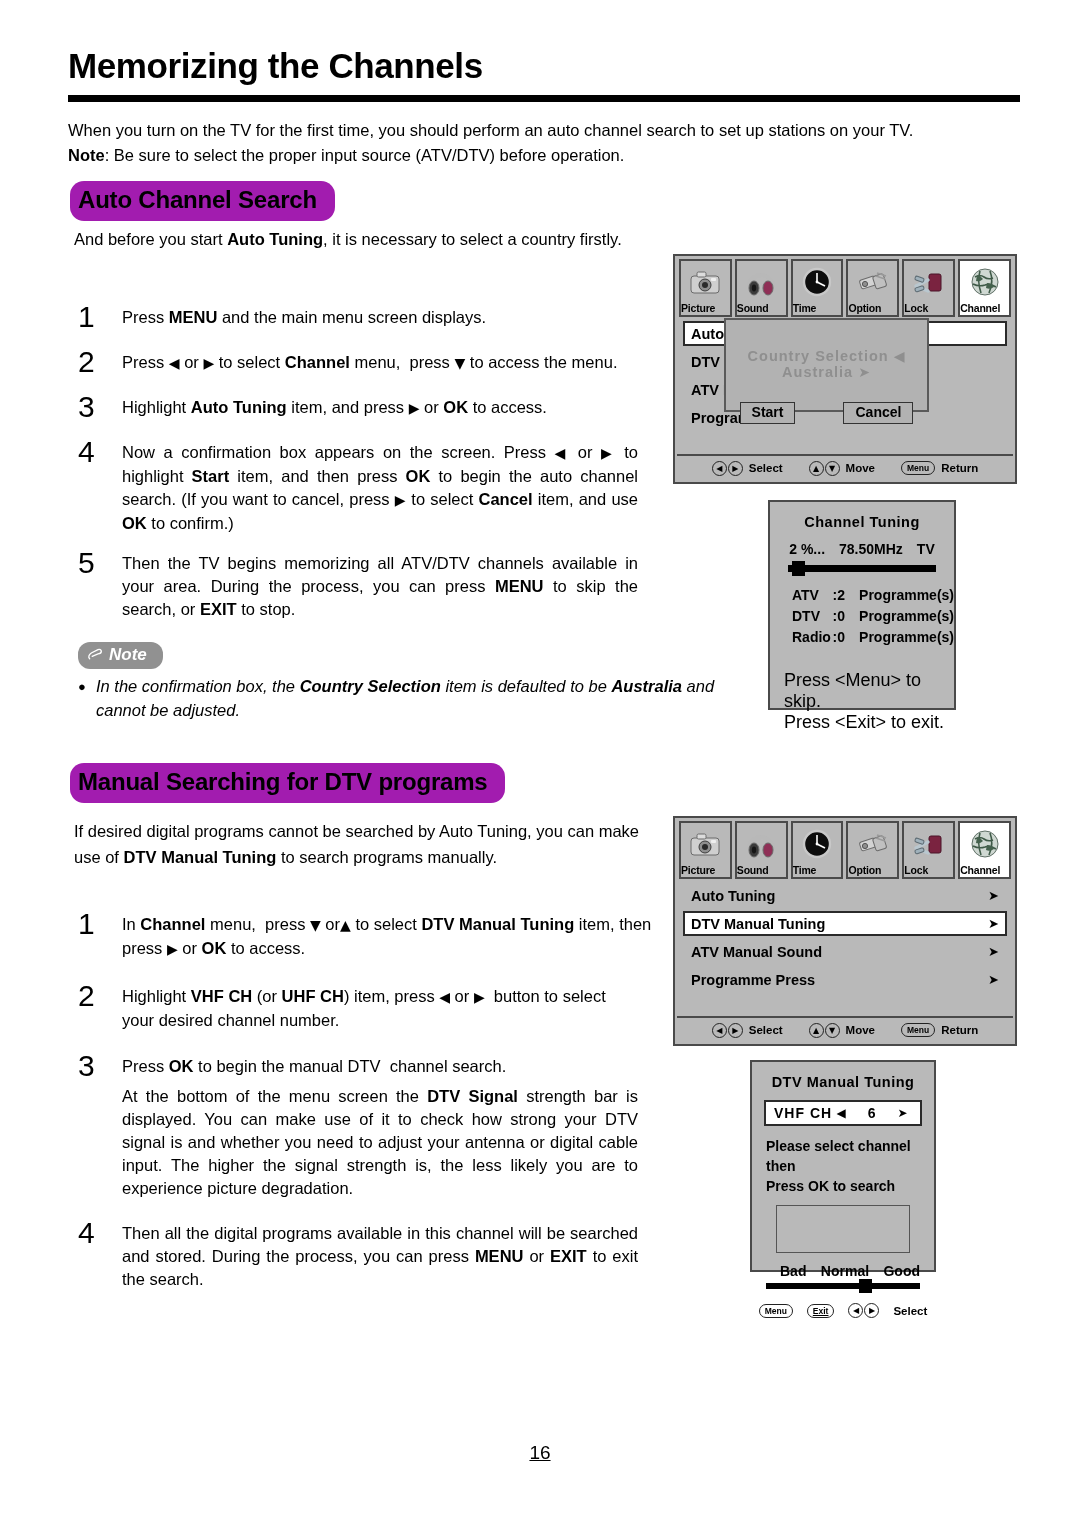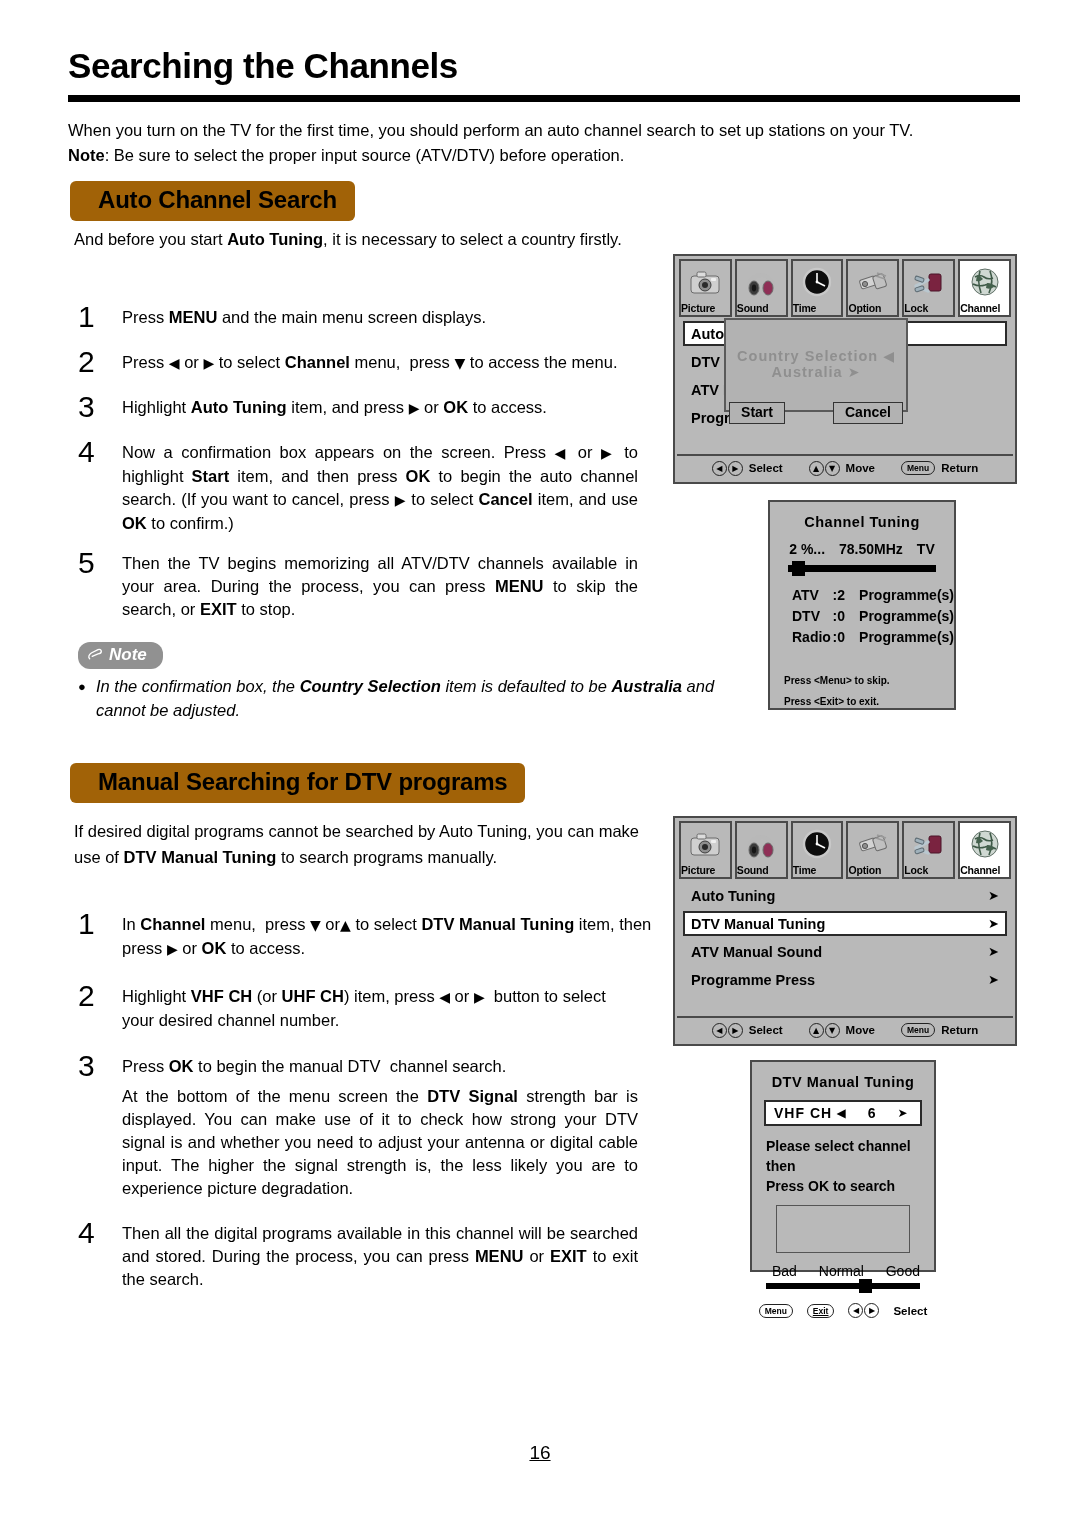--- a/index.html
+++ b/index.html
@@ -17,22 +17,22 @@
   }
   .h1rule{
     position:absolute;left:68px;top:95px;width:952px;height:7px;background:#000;
   }
   .intro{
     position:absolute;left:68px;top:118px;width:952px;
     font-size:16.5px;line-height:25px;
   }
   .intro .ln{white-space:nowrap;}
   .bandhead{
-    position:absolute;background:#a16207;border-radius:6px;
-    font-size:24px;font-weight:bold;padding:5px 18px 7px 28px;
+    position:absolute;background:#a21caf;border-radius:14px;
+    font-size:24px;font-weight:bold;padding:5px 18px 7px 8px;
     letter-spacing:-0.2px;white-space:nowrap;
   }
   #band-auto{left:70px;top:181px;}
   #band-manual{left:70px;top:763px;}
 
   .lead{
     position:absolute;font-size:16.5px;line-height:26px;
   }
   #lead-auto{left:74px;top:226px;width:950px;}
   #lead-manual{left:74px;top:818px;width:590px;}
@@ -140,52 +140,52 @@
   .pbar{
     position:relative;height:7px;background:#000;margin:8px 18px 0 18px;
   }
   .pbar .knob{
     position:absolute;top:-4px;width:13px;height:15px;background:#000;
   }
   .ib-lines{margin:13px 0 0 22px;font-size:14px;font-weight:bold;line-height:21px;}
   .ib-lines .r{display:flex;}
   .ib-lines .c1{width:52px;}
   .ib-lines .c2{width:34px;}
-  .ib-hint{margin:22px 0 8px 14px;font-size:10px;font-weight:bold;line-height:21px;}
+  .ib-hint{margin:22px 0 8px 14px;font-size:18px;font-weight:normal;line-height:21px;}
 
   .vhfrow{
     margin:10px 12px 0 12px;background:#fff;border:2px solid #2a2a2a;
     height:22px;display:flex;align-items:center;font-size:14px;font-weight:bold;
     padding:0 8px;
   }
   .vhfrow .lbl{letter-spacing:1px;}
   .vhfrow .mid{flex:1;display:flex;align-items:center;justify-content:center;gap:22px;}
   .vhfrow .ar2{font-family:"DejaVu Sans",sans-serif;font-size:12px;}
   .msg{margin:10px 0 0 14px;font-size:14px;font-weight:bold;line-height:20px;}
   .emptybox{
     margin:9px 24px 0 24px;height:46px;border:1.6px solid #555;background:#b9b9b9;
   }
   .bng{
-    display:flex;justify-content:space-between;margin:10px 14px 0 20px;
-    font-size:14px;font-weight:normal;
+    display:flex;justify-content:space-between;margin:10px 14px 0 28px;
+    font-size:14px;font-weight:bold;
   }
   .sigbar{position:relative;height:6px;background:#000;margin:4px 14px 0 14px;}
   .sigbar .knob{position:absolute;top:-4px;width:13px;height:14px;background:#000;}
   .ibfoot{display:flex;align-items:center;justify-content:center;gap:14px;margin-top:14px;font-size:11.5px;font-weight:bold;}
 
   .pageno{
     position:absolute;left:0;right:0;top:1442px;text-align:center;font-size:19px;text-decoration:underline;
   }
 </style>
 </head>
 <body>
 
 <div class="page">
 
-  <div class="h1">Searching the Channels</div>
+  <div class="h1">Memorizing the Channels</div>
   <div class="h1rule"></div>
 
   <div class="intro">
     <div class="ln">When you turn on the TV for the first time, you should perform an auto channel search to set up stations on your TV.</div>
     <div class="ln"><b>Note</b><span>: Be sure to select the proper input source (ATV/DTV) before operation.</span></div>
   </div>
 
   <div class="bandhead" id="band-auto">Auto Channel Search</div>
 
   <div class="lead" id="lead-auto">
@@ -367,21 +367,21 @@
             <i>▼</i>
           </span>
         <span>Move</span>
       </div>
       <div class="grp">
         <span class="pill">Menu</span>
         <span>Return</span>
       </div>
     </div>
 
-    <div class="dlg" style="left:49px;top:62px;width:184px;height:94px;position:absolute;">
+    <div class="dlg" style="left:49px;top:62px;width:205px;height:94px;position:absolute;">
       <div class="crow">
         <span>Country Selection</span>
         <span class="ar">◀</span>
         <span>Australia</span>
         <span class="ar">➤</span>
       </div>
       <div class="btns">
         <span class="b">Start</span>
         <span class="b">Cancel</span>
       </div>

